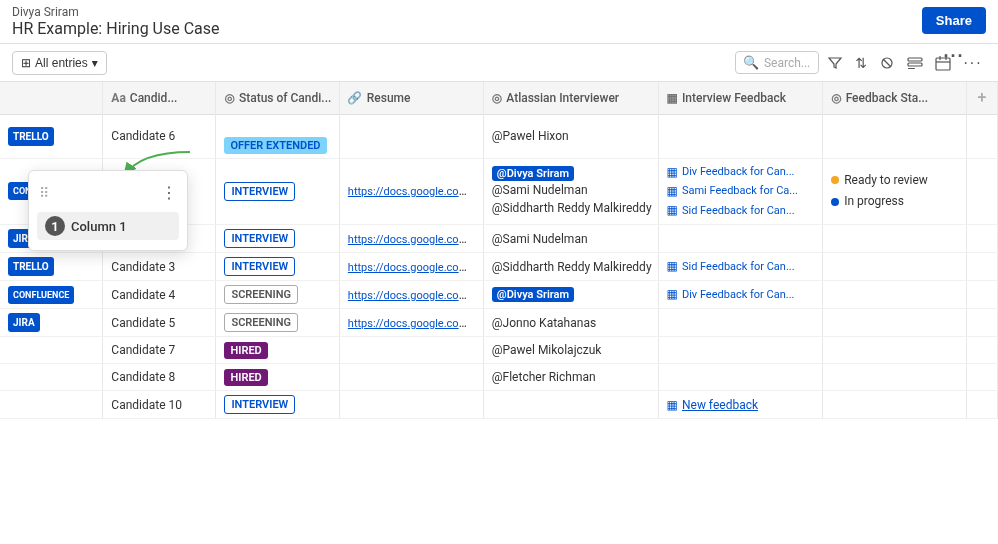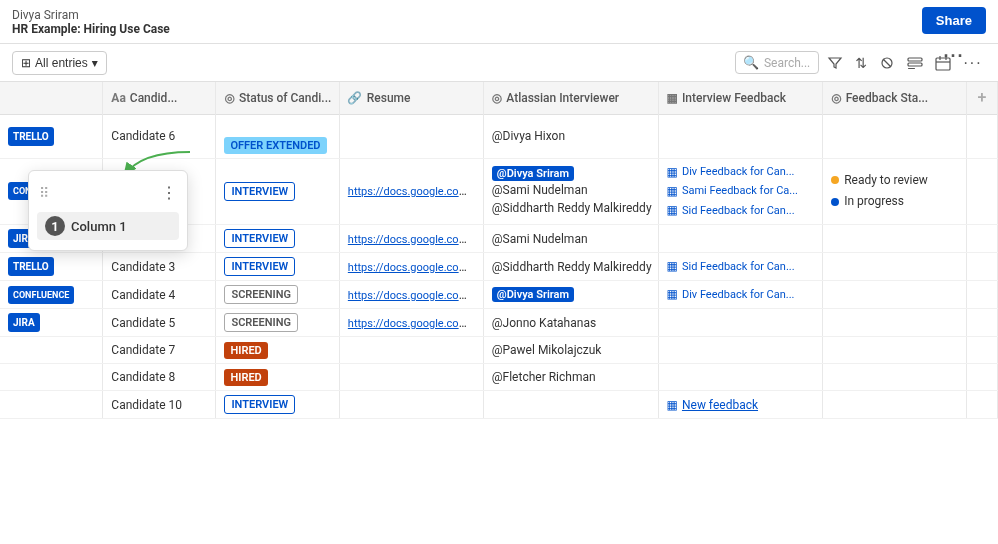--- a/index.html
+++ b/index.html
@@ -2,21 +2,21 @@
 <html><head>
   <meta charset="utf-8">
   <style>
     * { box-sizing: border-box; margin: 0; padding: 0; }
     body { font-family: -apple-system, BlinkMacSystemFont, 'Segoe UI', Roboto, sans-serif; font-size: 13px; background: #fff; color: #333; overflow: hidden; width: 998px; height: 544px; }
 
     
     .header { display: flex; align-items: center; justify-content: space-between; padding: 8px 12px; border-bottom: 1px solid #e0e0e0; height: 44px; }
     .header-left { display: flex; flex-direction: column; }
     .header-user { font-size: 12px; color: #555; }
-    .header-title { font-size: 12px; font-weight: 700; color: #333; }
+    .header-title { font-size: 16px; font-weight: 400; color: #333; }
     .header-right { display: flex; align-items: center; gap: 8px; flex-direction: column; }
     .share-btn { background: #0052cc; color: #fff; border: none; border-radius: 4px; padding: 6px 14px; font-size: 13px; font-weight: 600; cursor: pointer; }
     .icon-btn { background: none; border: none; cursor: pointer; color: #555; font-size: 16px; padding: 4px; border-radius: 4px; display: flex; align-items: center; justify-content: center; }
 
     
     .toolbar { display: flex; align-items: center; justify-content: space-between; padding: 6px 12px; border-bottom: 1px solid #e0e0e0; height: 38px; }
     .toolbar-left { display: flex; align-items: center; gap: 6px; }
     .all-entries-btn { display: flex; align-items: center; gap: 4px; border: 1px solid #ccc; border-radius: 4px; padding: 4px 8px; font-size: 12px; cursor: pointer; background: #fff; color: #333; }
     .grid-icon { font-size: 12px; }
     .toolbar-right { display: flex; align-items: center; gap: 4px; }
@@ -43,21 +43,21 @@
     .tag { display: inline-block; font-size: 10px; font-weight: 700; padding: 4px 5px; border-radius: 3px; color: #fff; }
     .tag-trello { background: #0052cc; }
     .tag-confluence { background: #0052cc; font-size: 9px; }
     .tag-jira { background: #0052cc; }
 
     
     .status { display: inline-block; font-size: 11px; font-weight: 600; padding: 2px 6px; border-radius: 3px; }
     .status-offer { color: #0052cc; background: #7dd3fc; margin-top: 18px; }
     .status-interview { color: #0052cc; border: 1px solid #0052cc; }
     .status-screening { color: #555; border: 1px solid #aaa; }
-    .status-hired { background: #c2410c; color: #fff; }
+    .status-hired { background: #701a75; color: #fff; }
     .status-rejected { color: #d04040; background: #fdecea; }
 
     
     .person-highlight { background: #0052cc; color: #fff; border-radius: 3px; padding: 1px 5px; font-size: 11px; font-weight: 600; display: inline-block; }
     .person { font-size: 12px; color: #333; display: block; line-height: 1.5; }
 
     
     .feedback-link { display: flex; align-items: center; gap: 4px; color: #0052cc; font-size: 11px; line-height: 1.6; white-space: nowrap; overflow: hidden; text-overflow: ellipsis; }
     .feedback-icon { color: #0052cc; font-size: 12px; }
     .new-feedback-link { color: #0052cc; font-size: 12px; display: flex; align-items: center; gap: 4px; }
@@ -199,21 +199,21 @@
         <th class="col-add add-col">+</th>
       </tr>
     </thead>
     <tbody id="table-body">
     <tr>
           <td class="col-tag"><span class="tag tag-trello">TRELLO</span></td>
           <td class="col-candidate">Candidate 6</td>
           <td class="col-status"><span class="status status-offer">OFFER EXTENDED</span></td>
           <td class="col-resume"></td>
           <td class="col-interviewer">
-            <span class="person">@Divya Hixon</span>
+            <span class="person">@Pawel Hixon</span>
           </td>
           <td class="col-feedback"></td>
           <td class="col-feedbacksta"></td>
           <td class="col-add"></td>
         </tr>
         <tr>
           <td class="col-tag"><span class="tag tag-confluence">CONFLUENCE</span></td>
           <td class="col-candidate">Candidate 1</td>
           <td class="col-status"><span class="status status-interview">INTERVIEW</span></td>
           <td class="col-resume"><a href="#" style="color: rgb(0, 82, 204); font-size: 11px;">https://docs.google.com/...</a></td>

